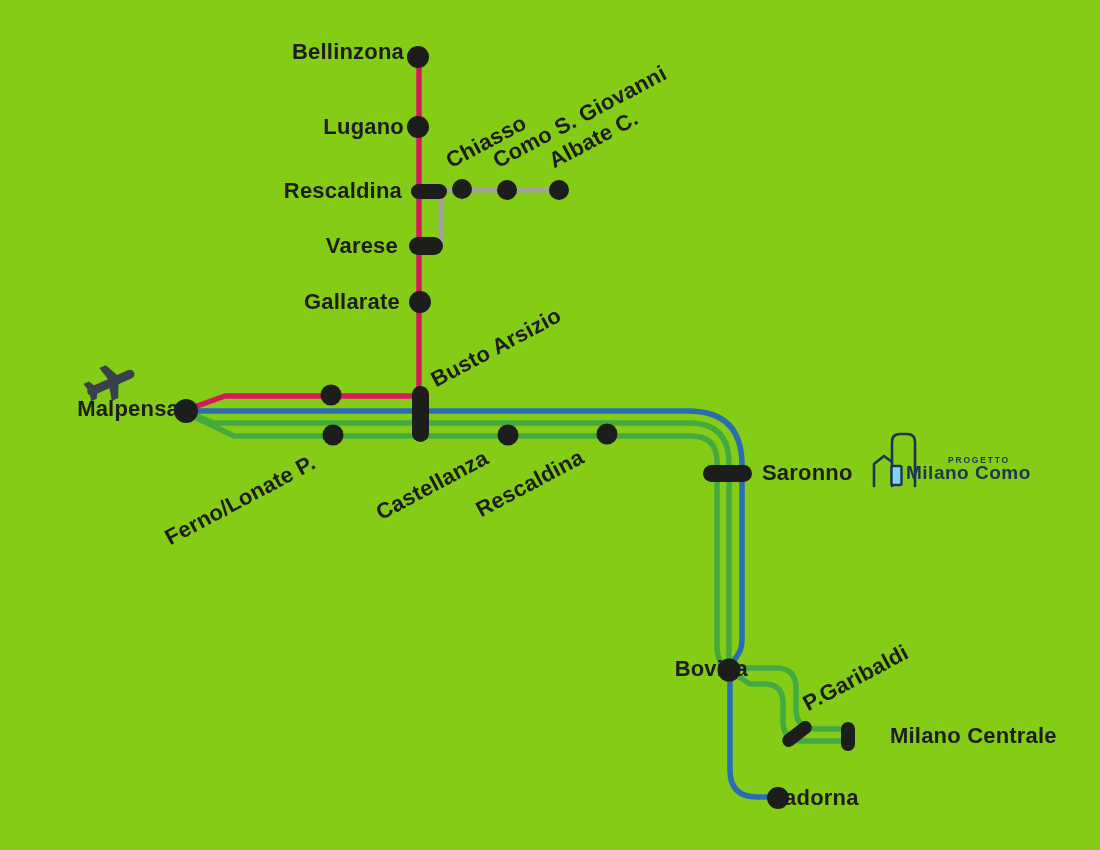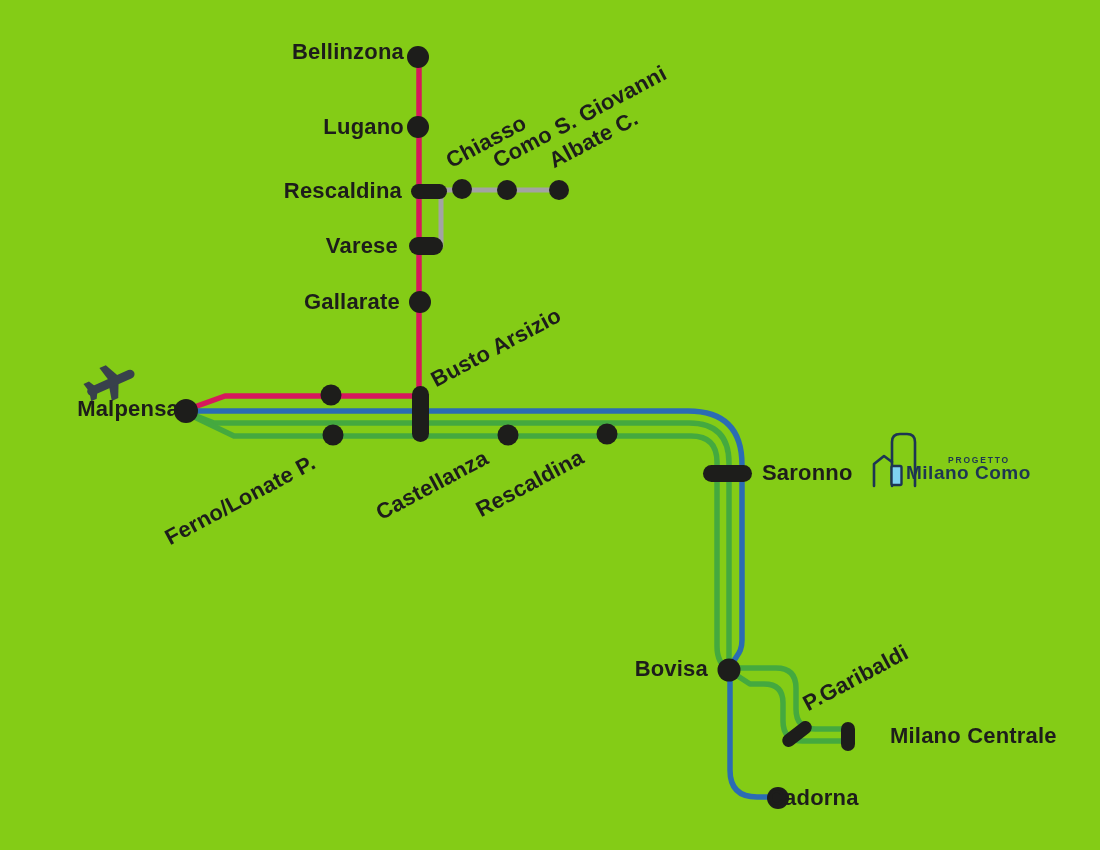--- a/index.html
+++ b/index.html
@@ -85,21 +85,21 @@
     </g>
   </svg>
 
   <div class="lbl anchor-r" style="left:404px;top:52px">Bellinzona</div>
   <div class="lbl anchor-r" style="left:404px;top:127px">Lugano</div>
   <div class="lbl anchor-r" style="left:402px;top:191px">Rescaldina</div>
   <div class="lbl anchor-r" style="left:398px;top:246px">Varese</div>
   <div class="lbl anchor-r" style="left:400px;top:302px">Gallarate</div>
   <div class="lbl anchor-r" style="left:179px;top:409px">Malpensa</div>
   <div class="lbl anchor-l" style="left:762px;top:473px">Saronno</div>
-  <div class="lbl anchor-r" style="left:708px;top:669px">Bovisa</div>
+  <div class="lbl anchor-r" style="left:748px;top:669px">Bovisa</div>
   <div class="lbl anchor-l" style="left:890px;top:736px">Milano Centrale</div>
   <div class="lbl anchor-l" style="left:768px;top:798px">Cadorna</div>
 
   <div class="lbl rot" style="left:453px;top:150px">Chiasso</div>
   <div class="lbl rot" style="left:500px;top:150px">Como S. Giovanni</div>
   <div class="lbl rot" style="left:556px;top:150px">Albate C.</div>
   <div class="lbl rot" style="left:438px;top:369px">Busto Arsizio</div>
   <div class="lbl rot" style="left:172px;top:527px">Ferno/Lonate P.</div>
   <div class="lbl rot" style="left:383px;top:502px">Castellanza</div>
   <div class="lbl rot" style="left:483px;top:499px">Rescaldina</div>

